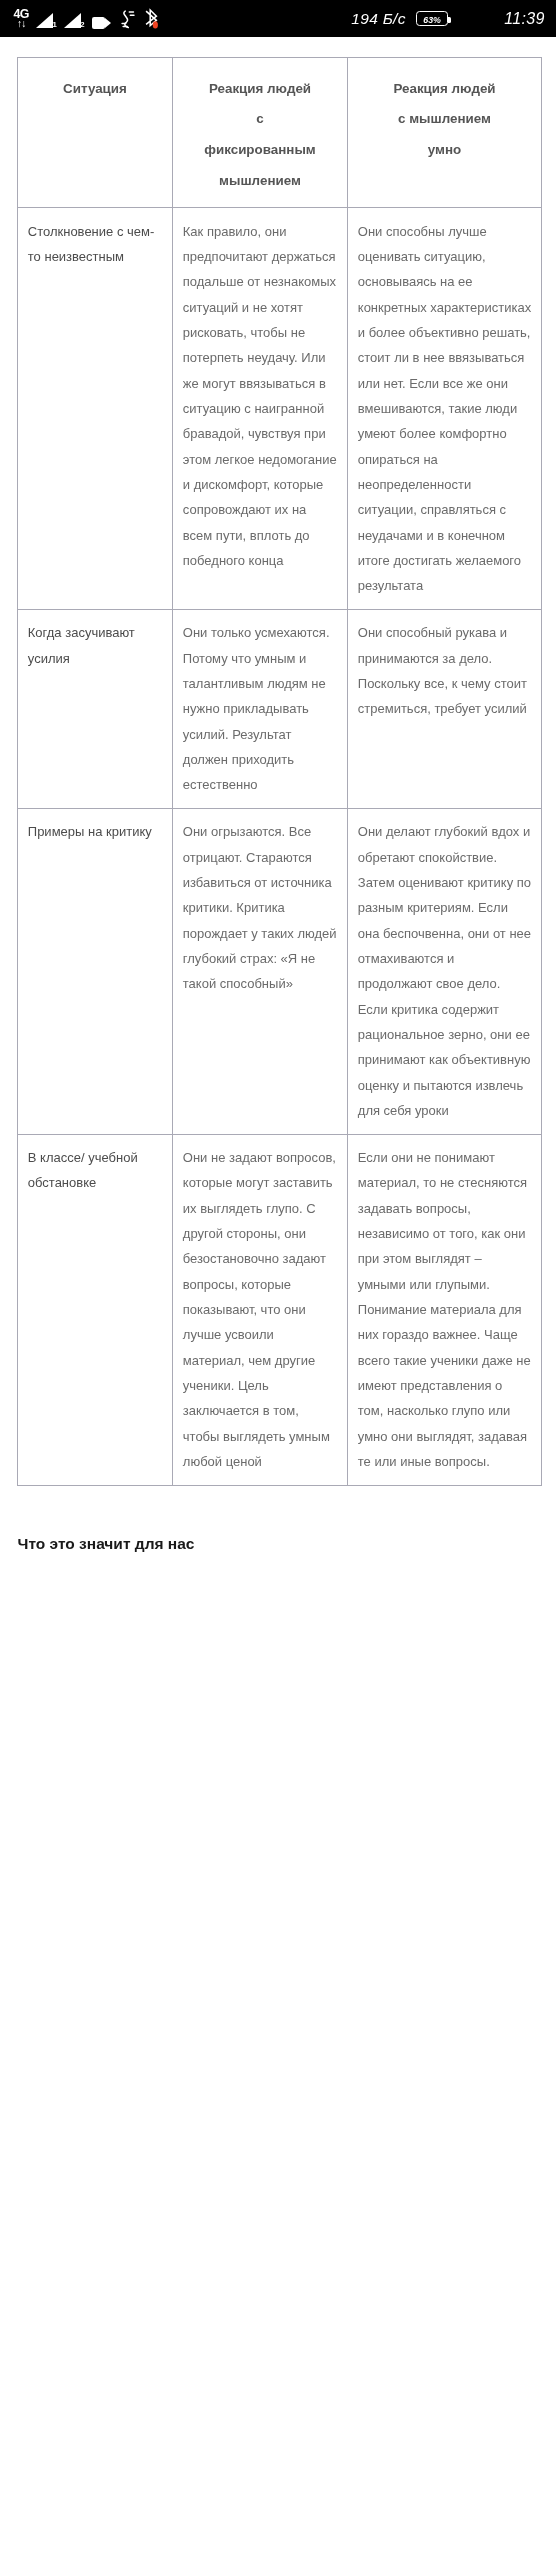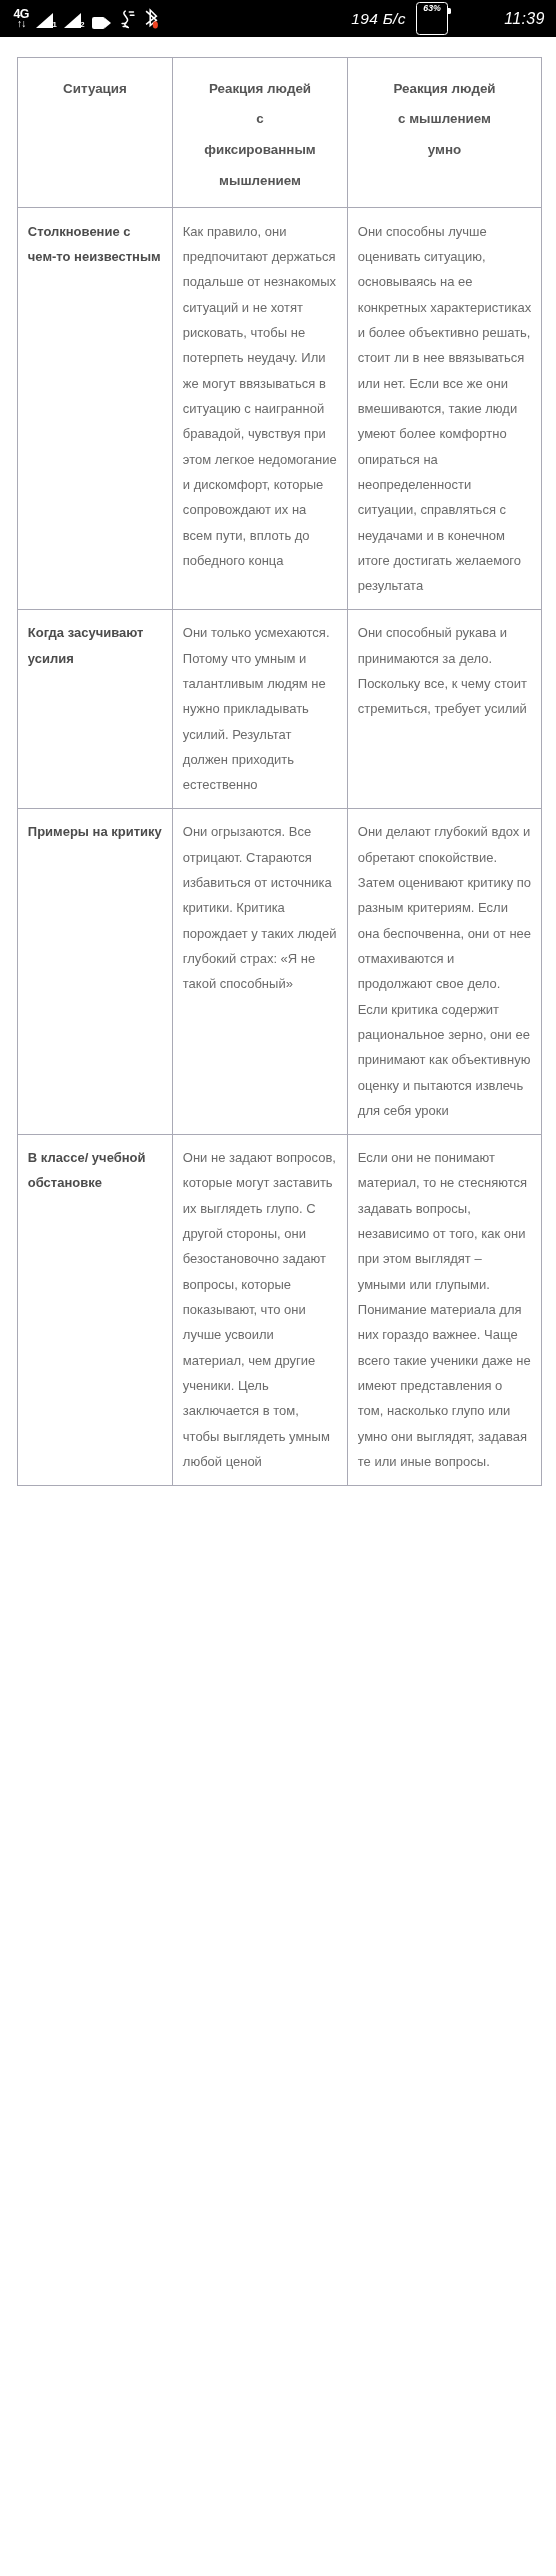--- a/index.html
+++ b/index.html
@@ -28,22 +28,22 @@
     position:absolute; left:0; bottom:1px;
   }
   .sig .num{ position:absolute; right:0; bottom:0; font-size:7.7px; font-weight:700; }
   .camicon{ width:19.6px;height:12.4px;position:relative; }
   .camicon .body{ width:13.4px;height:12.4px;background:#fff;border-radius:2.1px;position:absolute;left:0;top:0;}
   .camicon .lens{ position:absolute; right:0; top:1px; width:0;height:0;border-style:solid;
     border-width:5.2px 0 5.2px 6.7px; border-color:transparent transparent transparent #fff;}
   .waveicon{ width:17.5px; height:20.6px; position:relative; }
   .bticon{ width:17.5px; height:21.6px; position:relative; }
   .sb-speed{ font-size:15.5px; font-weight:400; letter-spacing:0.3px; }
-  .battery{ width:32px;height:33px;border:1.5px solid #fff;border-radius:3.6px;position:relative;
-            display:flex;align-items:flex-start;justify-content:center; }
+  .battery{ width:32px;height:15px;border:1.5px solid #fff;border-radius:3.6px;position:relative;
+            display:flex;align-items:flex-end;justify-content:center; }
   .battery:after{content:"";position:absolute;right:-3.6px;top:4.6px;width:2.6px;height:6.2px;background:#fff;border-radius:0 1.5px 1.5px 0;}
   .battery span{ font-size:8.8px; font-weight:700; }
   .sb-time{ font-size:16px; font-weight:400; letter-spacing:0.3px;margin-left:46px; }
 
   
   .page{ background:#fff; padding:0; }
   .table-wrap{ padding:19.6px 16.5px 0 16.5px; }
   table.cmp{
     width:523px;
     border-collapse:collapse;
@@ -61,21 +61,21 @@
   table.cmp th{
     text-align:center;
     font-size:13.4px;
     font-weight:700;
     line-height:2.3;
     color:#555;
     padding-top:16px;
   }
   table.cmp th.left-head{ text-align:center; }
   table.cmp td.sit{
-    font-weight:700;
+    font-weight:400;
     color:#4c4c4c;
     font-size:13px;
     line-height:1.95;
   }
   table.cmp td.body{
     font-size:13px;
     line-height:1.95;
     color:#6b6b6b;
     font-weight:400;
   }
@@ -176,14 +176,15 @@
         </tr>
         <tr>
           <td class="sit">В классе/ учебной обстановке</td>
           <td class="body">Они не задают вопросов, которые могут заставить их выглядеть глупо. С другой стороны, они безостановочно задают вопросы, которые показывают, что они лучше усвоили материал, чем другие ученики. Цель заключается в том, чтобы выглядеть умным любой ценой</td>
           <td class="body">Если они не понимают материал, то не стесняются задавать вопросы, независимо от того, как они при этом выглядят – умными или глупыми. Понимание материала для них гораздо важнее. Чаще всего такие ученики даже не имеют представления о том, насколько глупо или умно они выглядят, задавая те или иные вопросы.</td>
         </tr>
       </tbody>
     </table>
   </div>
 
+  <h2 class="section">Что это значит для нас</h2>
 </div>
 
 
 </body></html>

